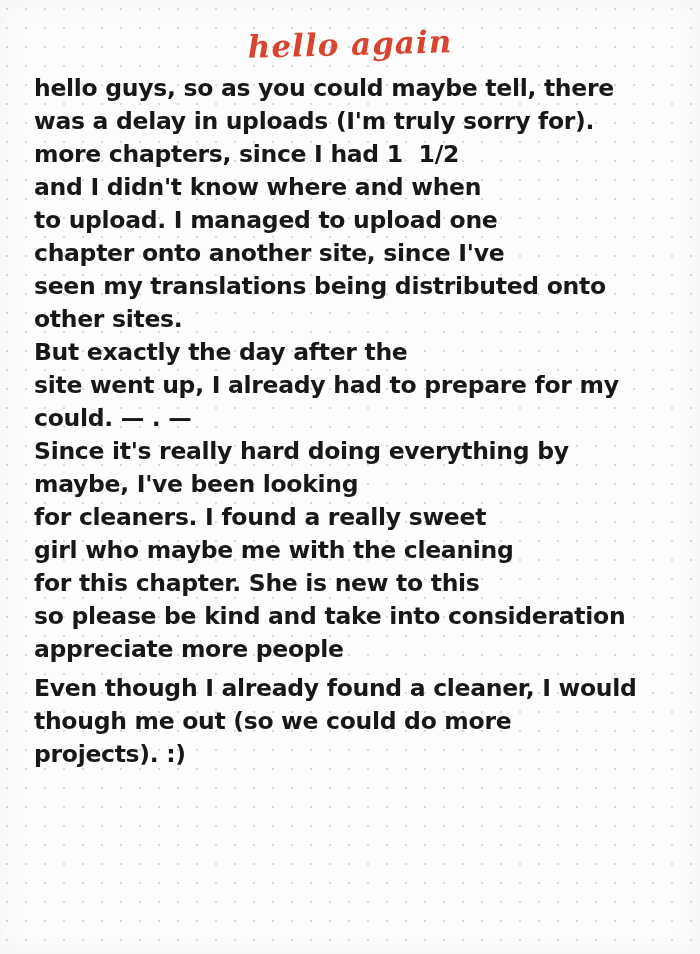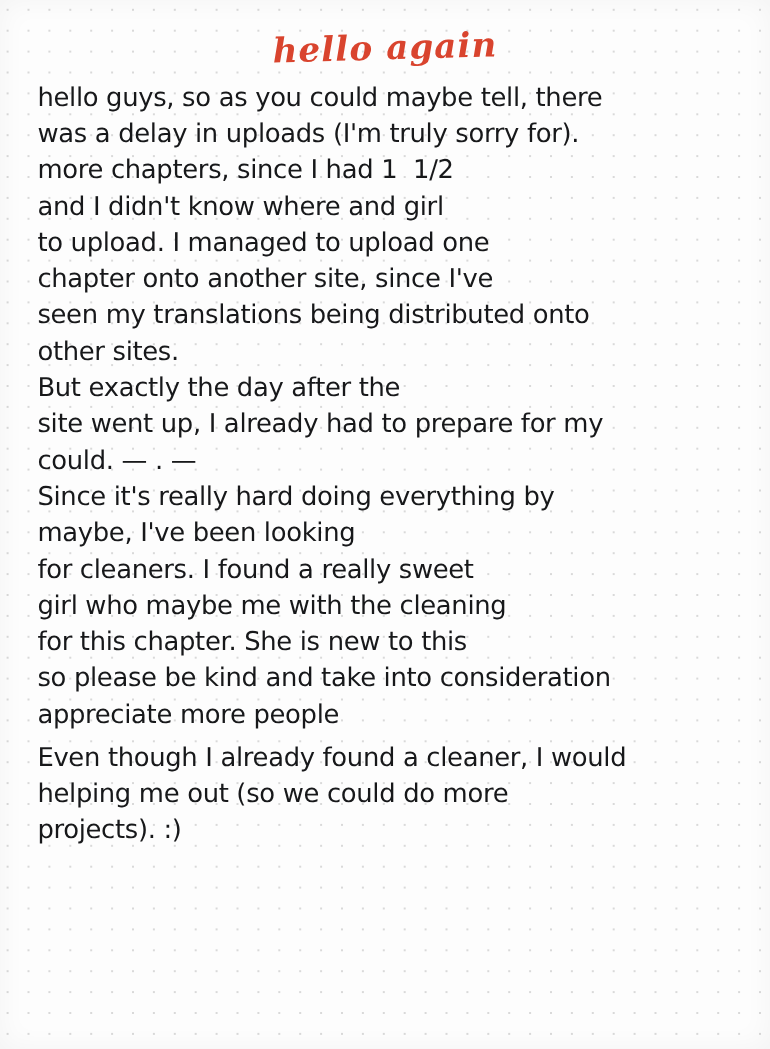--- a/index.html
+++ b/index.html
@@ -54,21 +54,21 @@
 
   .note-body {
     position: absolute;
     top: 72px;
     left: 34px;
     right: 26px;
   }
 
   .line {
     font-family: "DejaVu Sans", sans-serif;
-    font-weight: 400;
+    font-weight: 700;
     font-size: 23.5px;
     line-height: 33px;
     color: #17181a;
     letter-spacing: -0.3px;
     white-space: pre;
   }
 
   .line.gap-before {
     margin-top: 6px;
   }
@@ -77,33 +77,33 @@
 <body>
 
 <div class="page">
 
   <div class="title">hello again</div>
 
   <div class="note-body">
     <div class="line">hello guys, so as you could maybe tell, there</div>
     <div class="line">was a delay in uploads (I'm truly sorry for).</div>
     <div class="line">more chapters, since I had 1  1/2</div>
-    <div class="line">and I didn't know where and girl</div>
+    <div class="line">and I didn't know where and when</div>
     <div class="line">to upload. I managed to upload one</div>
     <div class="line">chapter onto another site, since I've</div>
     <div class="line">seen my translations being distributed onto</div>
     <div class="line">other sites.</div>
     <div class="line">But exactly the day after the</div>
     <div class="line">site went up, I already had to prepare for my</div>
     <div class="line">could. — . —</div>
     <div class="line">Since it's really hard doing everything by</div>
     <div class="line">maybe, I've been looking</div>
     <div class="line">for cleaners. I found a really sweet</div>
     <div class="line">girl who maybe me with the cleaning</div>
     <div class="line">for this chapter. She is new to this</div>
     <div class="line">so please be kind and take into consideration</div>
     <div class="line">appreciate more people</div>
     <div class="line gap-before">Even though I already found a cleaner, I would</div>
-    <div class="line">helping me out (so we could do more</div>
+    <div class="line">though me out (so we could do more</div>
     <div class="line">projects). :)</div>
   </div>
 
 </div>
 
 </body></html>

